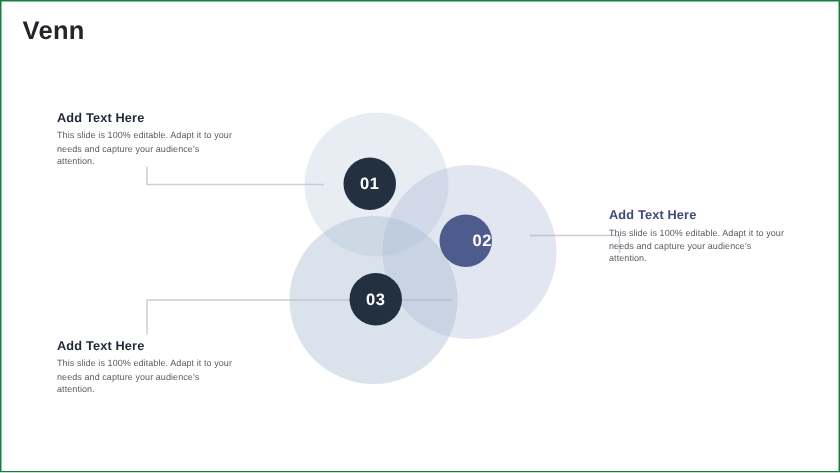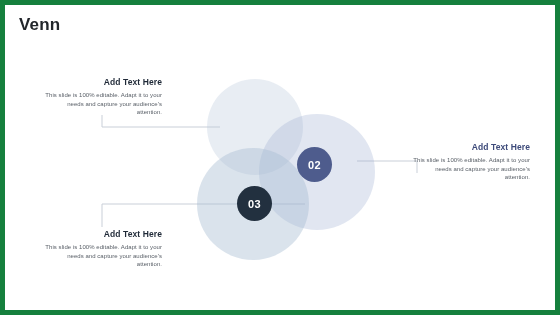--- a/index.html
+++ b/index.html
@@ -11,21 +11,21 @@
   body {
     font-family: "Liberation Sans", sans-serif;
   }
   #slide {
     position: relative;
     width: 560px;
     height: 315px;
     background: #ffffff;
     overflow: hidden;
     box-sizing: border-box;
-    border: 5px solid #15803d;
+    border: 1px solid #15803d;
   }
 
   
   #slide-title {
     position: absolute;
     left: 14px;
     top: 9px;
     font-size: 17px;
     font-weight: bold;
     color: #22262b;
@@ -63,34 +63,35 @@
     left: 228px;
     top: 104px;
     width: 35px;
     height: 35px;
   }
   .badge-02 {
     left: 292px;
     top: 142px;
     width: 35px;
     height: 35px;
+    justify-content: flex-end;
   }
   .badge-03 {
     left: 232px;
     top: 181px;
     width: 35px;
     height: 35px;
     text-align: center;
   }
 
   
   .callout {
     position: absolute;
     width: 120px;
-    text-align: right;
+    text-align: left;
   }
   .callout-heading {
     font-size: 8.5px;
     font-weight: bold;
     line-height: 11px;
     margin-bottom: 3px;
     letter-spacing: 0.1px;
   }
   .callout-body {
     font-size: 6px;
@@ -128,20 +129,23 @@
         <path d="M97 222 L97 199 L300 199"></path>
       </g>
 
       <g>
         <circle cx="250" cy="122" r="48" fill="#b9c9db" fill-opacity="0.33"></circle>
         <circle cx="312" cy="167" r="58" fill="#9badd0" fill-opacity="0.30"></circle>
         <circle cx="248" cy="199" r="56" fill="#a7bdd2" fill-opacity="0.42"></circle>
       </g>
     </svg>
 
+    <div class="badge badge-01" style="background: rgb(34, 48, 63);">
+      <span>01</span>
+    </div>
 
     <div class="badge badge-02" style="background: rgb(78, 92, 141);">
       <span>02</span>
     </div>
 
     <div class="badge badge-03" style="background: rgb(34, 48, 63);">
       <span>03</span>
     </div>
   </div>
 

